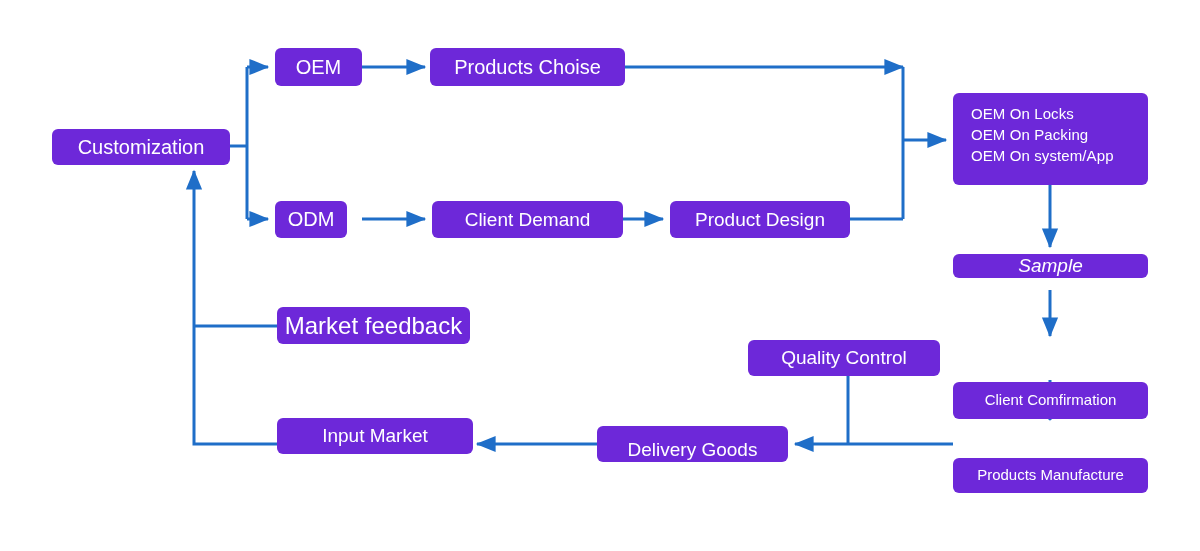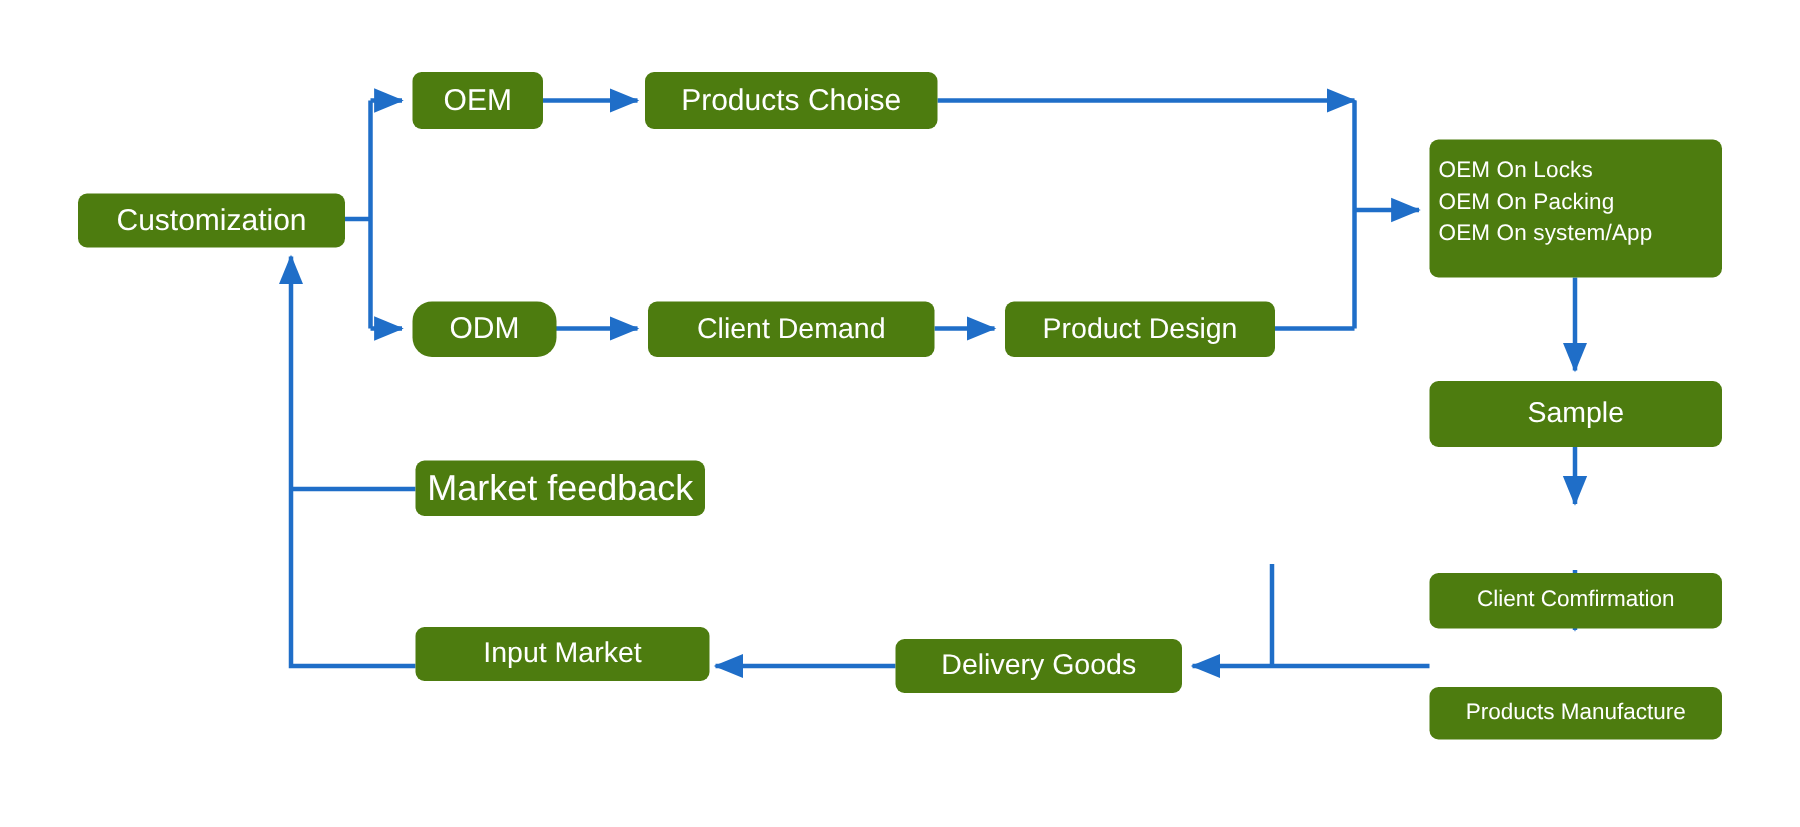--- a/index.html
+++ b/index.html
@@ -15,33 +15,33 @@
     overflow:hidden;
   }
   #edges{
     position:absolute;
     left:0; top:0;
     width:1200px; height:551px;
     pointer-events:none;
   }
   .node{
     position:absolute;
-    background:#4d7c0f;
+    background:#6d28d9;
     border-radius:6px;
     color:#ffffff;
     display:flex;
     align-items:center;
     justify-content:center;
     box-sizing:border-box;
     line-height:1.25;
     white-space:nowrap;
   }
   .node.multi{
     display:block;
-    padding:10px 6px;
+    padding:10px 18px;
     white-space:normal;
   }
   .node.multi .line{
     display:block;
     text-align:left;
     font-size:15px;
     letter-spacing:.1px;
     margin:2px 0;
   }
   .fs-20{font-size:20px;}
@@ -104,52 +104,55 @@
   </div>
 
   <div class="node fs-20" style="left:275px; top:48px; width:87px; height:38px;">
     <span>OEM</span>
   </div>
 
   <div class="node fs-20" style="left:430px; top:48px; width:195px; height:38px;">
     <span>Products Choise</span>
   </div>
 
-  <div class="node fs-20" style="left:275px; top:201px; width:96px; height:37px;border-radius:13px;">
+  <div class="node fs-20" style="left:275px; top:201px; width:72px; height:37px;">
     <span>ODM</span>
   </div>
 
   <div class="node fs-19" style="left:670px; top:201px; width:180px; height:37px;">
     <span>Product Design</span>
   </div>
 
   <div class="node fs-19" style="left:432px; top:201px; width:191px; height:37px;">
     <span>Client Demand</span>
   </div>
 
   <div class="node multi" style="left:953px; top:93px; width:195px; height:92px;">
     <span class="line">OEM On Locks</span>
     <span class="line">OEM On Packing</span>
     <span class="line">OEM On system/App</span>
   </div>
 
-  <div class="node fs-19" style="left:953px; top:254px; width:195px; height:44px;">
+  <div class="node fs-19" style="left:953px; top:254px; width:195px; height:24px;font-style:italic;">
     <span>Sample</span>
   </div>
 
   <div class="node fs-15" style="left:953px; top:343px; width:195px; height:37px;margin-top:39px;">
     <span>Client Comfirmation</span>
   </div>
 
   <div class="node fs-15" style="left:953px; top:427px; width:195px; height:35px;margin-top:31px;">
     <span>Products Manufacture</span>
   </div>
 
+  <div class="node fs-19" style="left:748px; top:340px; width:192px; height:36px;">
+    <span>Quality Control</span>
+  </div>
 
-  <div class="node fs-19" style="left:597px; top:426px; width:191px; height:36px;">
+  <div class="node fs-19" style="left:597px; top:426px; width:191px; height:36px;align-items:flex-end;">
     <span>Delivery Goods</span>
   </div>
 
   <div class="node fs-19" style="left:277px; top:418px; width:196px; height:36px;">
     <span>Input Market</span>
   </div>
 
   <div class="node fs-18" style="left:277px; top:307px; width:193px; height:37px;">
     <span>Market feedback</span>
   </div>

